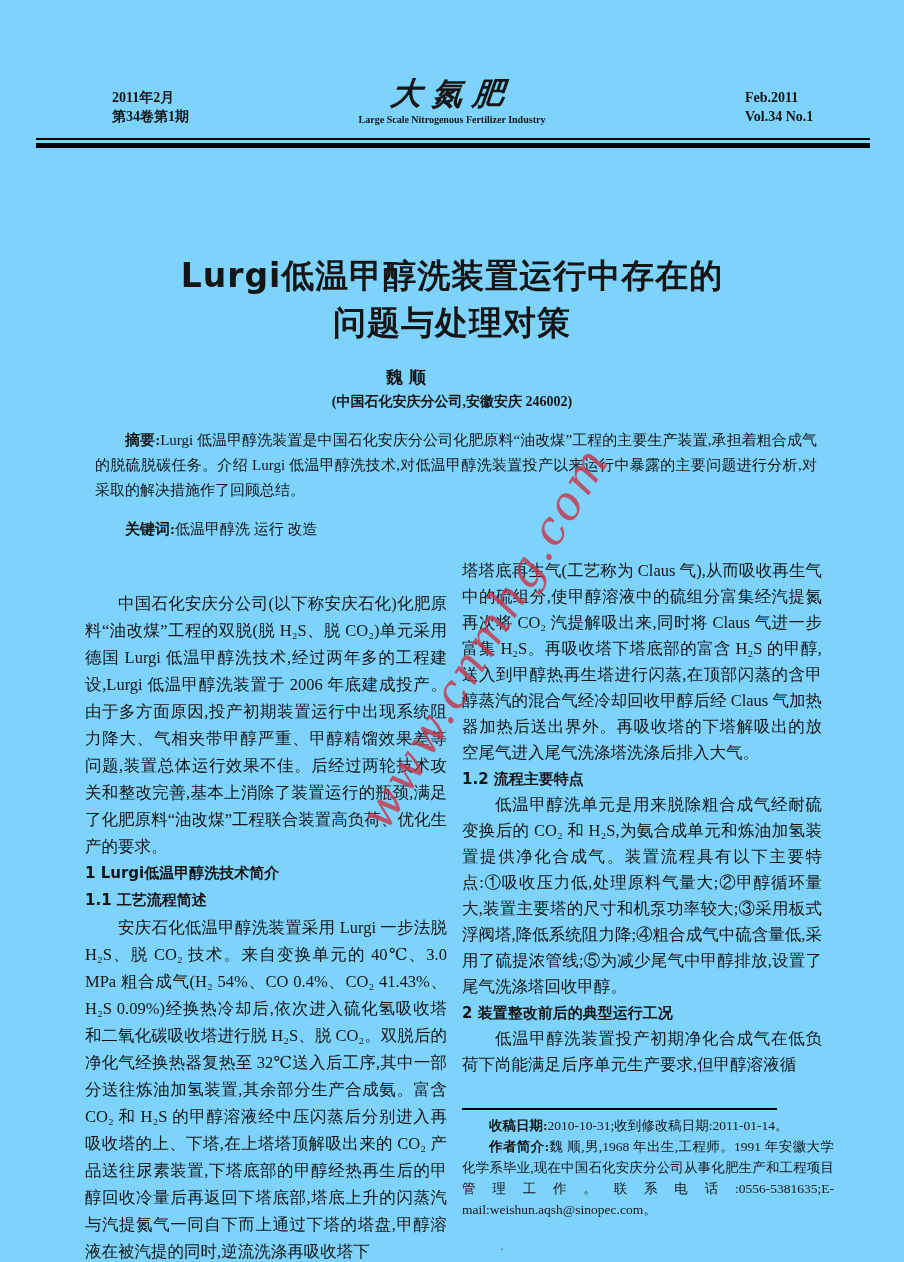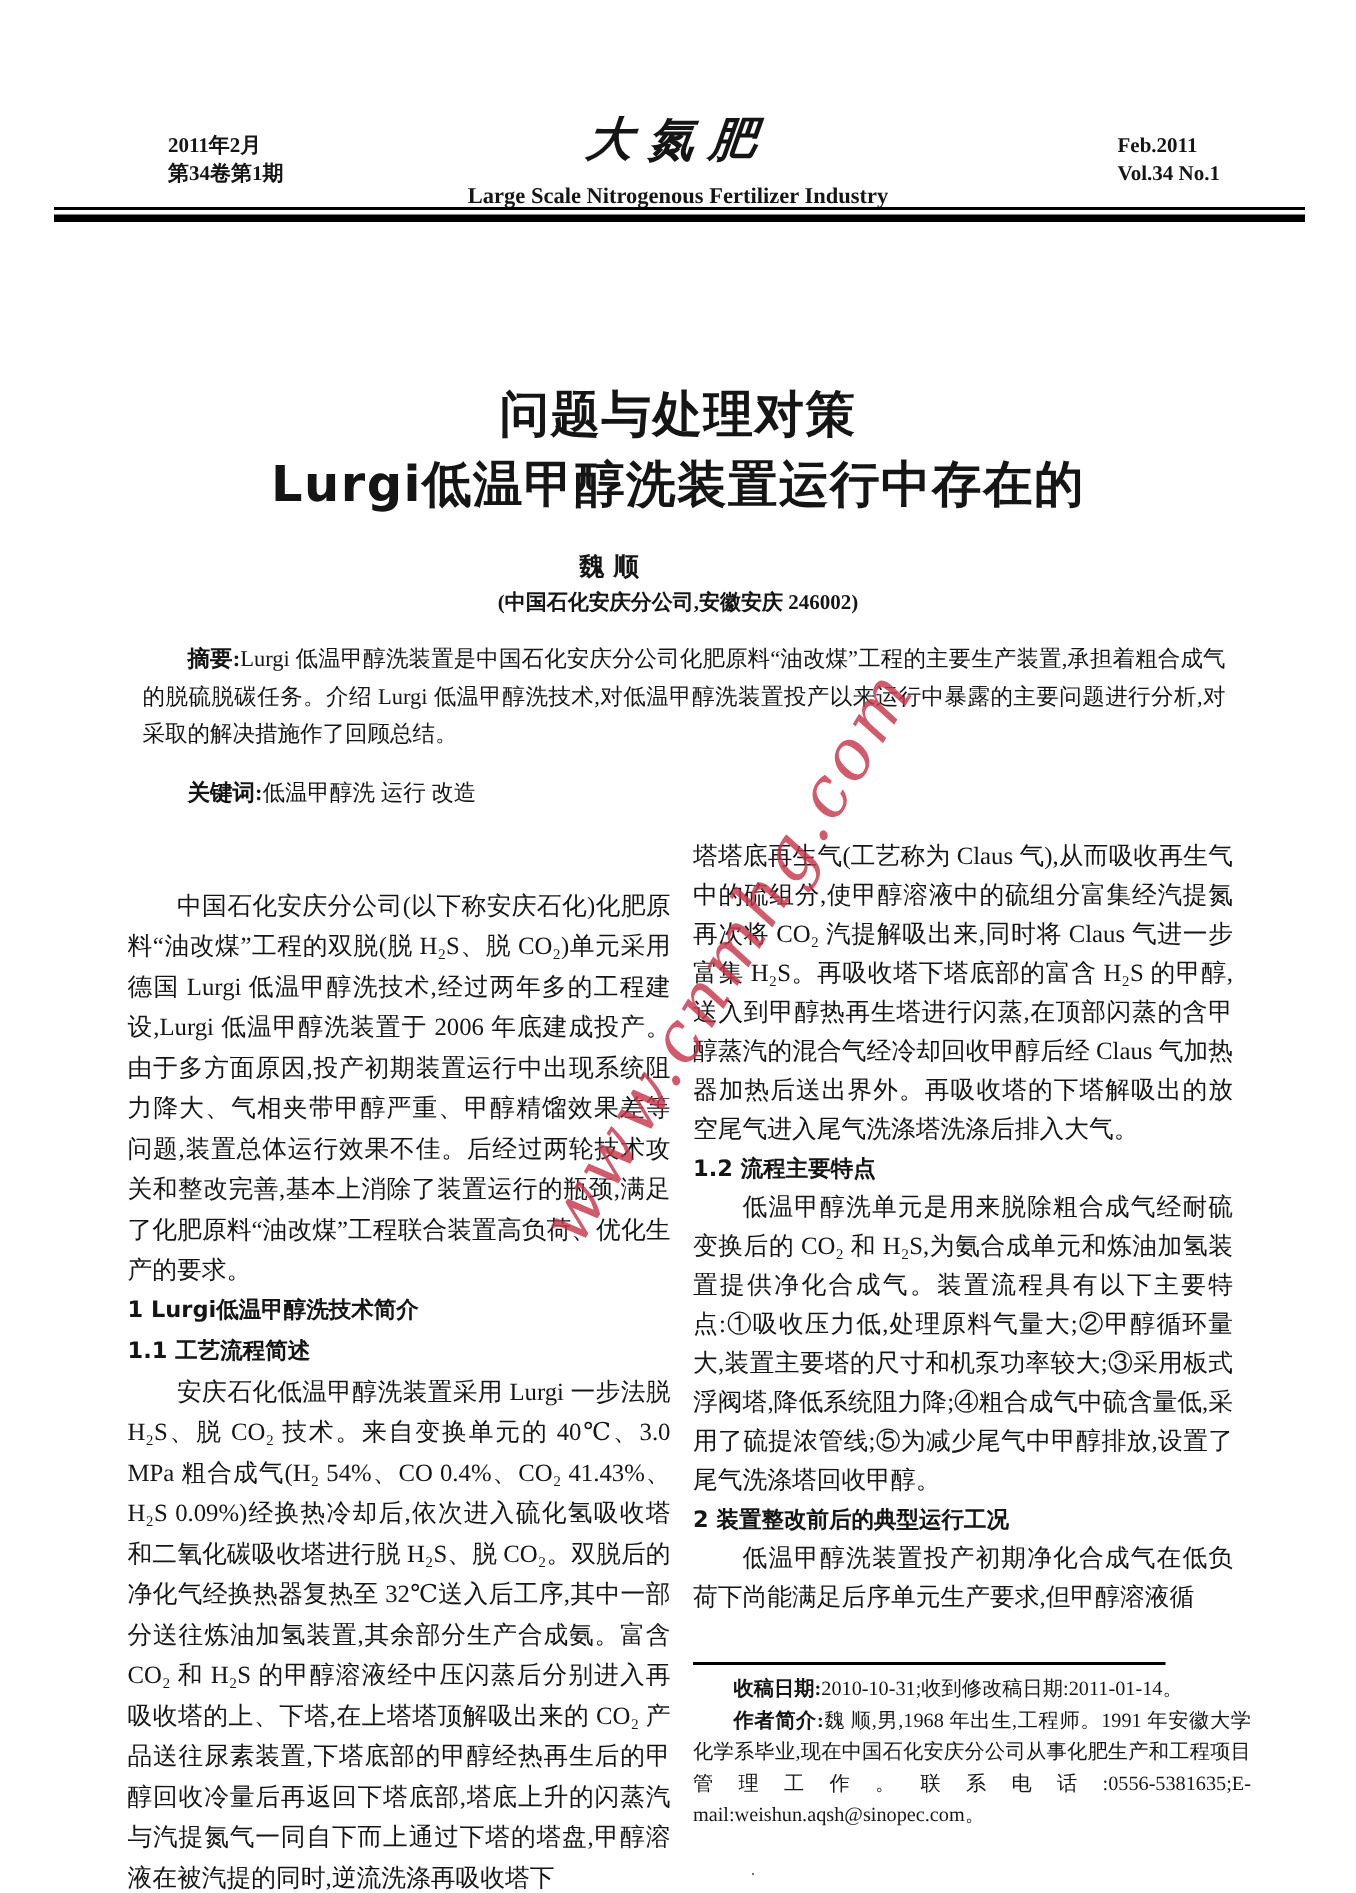--- a/index.html
+++ b/index.html
@@ -1,30 +1,30 @@
 <!DOCTYPE html>
 <html><head>
 <meta charset="utf-8">
 <style>
   html,body { margin:0; padding:0; background:#e8e8e8; }
   .page {
     position:relative; width:904px; height:1262px; margin:0 auto;
-    background:#ffffff; overflow:hidden; color:#151515;
+    background:#7dd3fc; overflow:hidden; color:#151515;
     font-family:"Liberation Serif","DejaVu Serif",serif;
   }
   
   .hdr-left { position:absolute; left:112px; top:88px; font-size:14px; line-height:19px; font-weight:bold; }
   .hdr-right { position:absolute; left:745px; top:88px; font-size:14px; line-height:19px; font-weight:bold; }
   .hdr-center { position:absolute; left:252px; top:76px; width:400px; text-align:center; }
   .logo {
     font-size:31px; line-height:34px; font-weight:bold; font-style:italic;
     letter-spacing:10px; transform:skewX(-6deg); display:inline-block;
     font-family:"DejaVu Serif","Liberation Serif",serif;
   }
-  .journal-en { font-size:15px; line-height:18px; font-weight:bold; margin-top:12px; }
+  .journal-en { font-size:10px; line-height:18px; font-weight:bold; margin-top:1px; }
   .rule-thin { position:absolute; left:36px; width:834px; top:138px; height:2px; background:#000; }
   .rule-thick { position:absolute; left:36px; width:834px; top:143px; height:5px; background:#000; }
   
   .title {
     position:absolute; left:0; top:252px; width:904px; text-align:center;
     font-family:"DejaVu Sans","Liberation Sans",sans-serif;
     font-weight:bold; font-size:33px; line-height:47px; letter-spacing:1px;
   }
   .author { position:absolute; left:0; top:366px; width:812px; text-align:center;
     font-weight:bold; font-size:17px; font-family:"DejaVu Sans","Liberation Sans",sans-serif; }
@@ -75,22 +75,22 @@
     <div class="journal-en">Large Scale Nitrogenous Fertilizer Industry</div>
   </div>
   <div class="hdr-right">
     <div>Feb.2011</div>
     <div>Vol.34 No.1</div>
   </div>
   <div class="rule-thin"></div>
   <div class="rule-thick"></div>
 
   <div class="title">
+    <div>Lurgi低温甲醇洗装置运行中存在的</div>
     <div>问题与处理对策</div>
-    <div>Lurgi低温甲醇洗装置运行中存在的</div>
   </div>
   <div class="author">魏  顺</div>
   <div class="affil">(中国石化安庆分公司,安徽安庆  246002)</div>
 
   <div class="abstract">
     <p><span class="lbl">摘要:</span><span>Lurgi 低温甲醇洗装置是中国石化安庆分公司化肥原料“油改煤”工程的主要生产装置,承担着粗合成气的脱硫脱碳任务。介绍 Lurgi 低温甲醇洗技术,对低温甲醇洗装置投产以来运行中暴露的主要问题进行分析,对采取的解决措施作了回顾总结。</span></p>
     <p class="kw"><span class="lbl">关键词:</span><span>低温甲醇洗  运行  改造</span></p>
   </div>
 
   <div class="col col-left">

